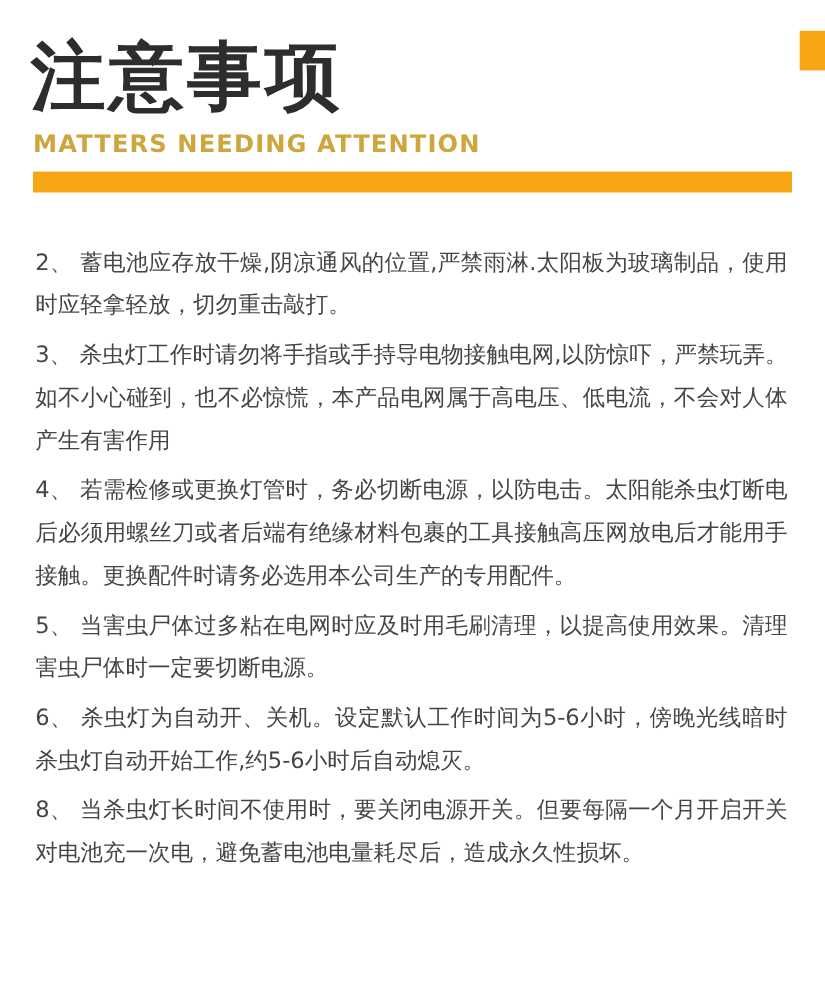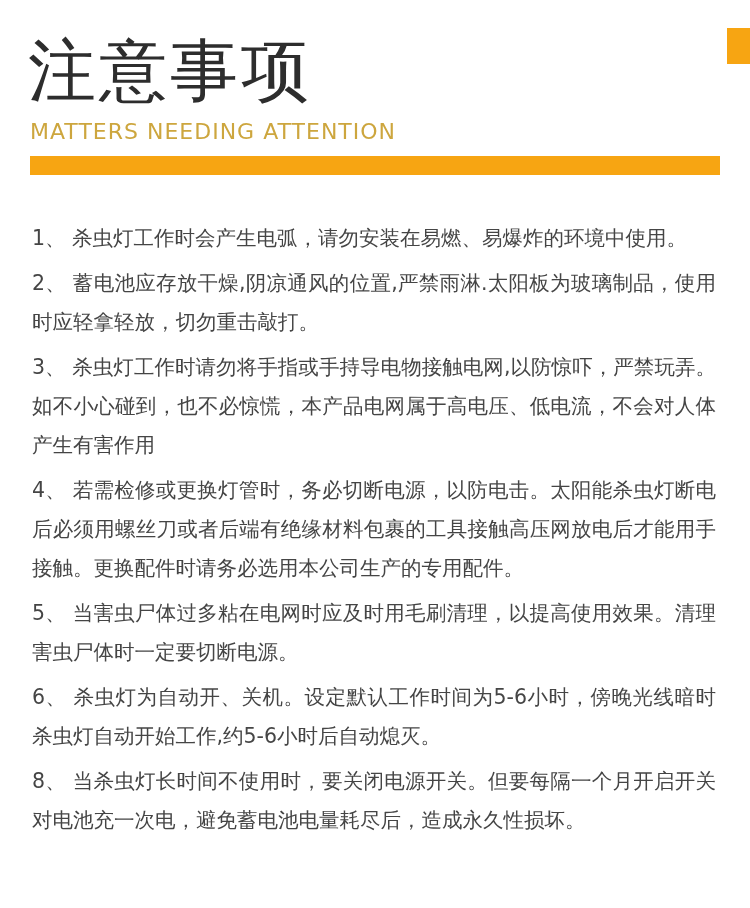--- a/index.html
+++ b/index.html
@@ -19,30 +19,30 @@
     right: 0;
     width: 23px;
     height: 36px;
     background: var(--accent, #F7A512);
   }
 
   .page-title {
     margin: 28px 0 0 28px;
     font-size: 68px;
     line-height: 85px;
-    font-weight: 400;
+    font-weight: 700;
     letter-spacing: 3px;
     color: var(--title-color, #2D2D2D);
   }
 
   .page-subtitle {
     margin: 6px 16px 0 30px;
     font-size: 22px;
     line-height: 26px;
-    font-weight: normal;
+    font-weight: bold;
     letter-spacing: 1px;
     color: var(--gold, #CDA63E);
   }
 
   .accent-bar {
     margin: 11px 0 0 30px;
     width: 690px;
     height: 19px;
     background: var(--accent, #F7A512);
   }
@@ -67,21 +67,20 @@
 
   <div class="corner-square"></div>
 
   <header>
     <h1 class="page-title">注意事项</h1>
     <div class="page-subtitle">MATTERS NEEDING ATTENTION</div>
     <div class="accent-bar"></div>
   </header>
 
   <main class="notices" id="notices">
-      <p class="notice">1、 杀虫灯工作时会产生电弧，请勿安装在易燃、易爆炸的环境中使用。</p>
       <p class="notice">2、 蓄电池应存放干燥,阴凉通风的位置,严禁雨淋.太阳板为玻璃制品，使用时应轻拿轻放，切勿重击敲打。</p>
       <p class="notice">3、 杀虫灯工作时请勿将手指或手持导电物接触电网,以防惊吓，严禁玩弄。如不小心碰到，也不必惊慌，本产品电网属于高电压、低电流，不会对人体产生有害作用</p>
       <p class="notice">4、 若需检修或更换灯管时，务必切断电源，以防电击。太阳能杀虫灯断电后必须用螺丝刀或者后端有绝缘材料包裹的工具接触高压网放电后才能用手接触。更换配件时请务必选用本公司生产的专用配件。</p>
       <p class="notice">5、 当害虫尸体过多粘在电网时应及时用毛刷清理，以提高使用效果。清理害虫尸体时一定要切断电源。</p>
       <p class="notice">6、 杀虫灯为自动开、关机。设定默认工作时间为5-6小时，傍晚光线暗时杀虫灯自动开始工作,约5-6小时后自动熄灭。</p>
       <p class="notice">8、 当杀虫灯长时间不使用时，要关闭电源开关。但要每隔一个月开启开关对电池充一次电，避免蓄电池电量耗尽后，造成永久性损坏。</p>
     </main>
 
 </div>
 

